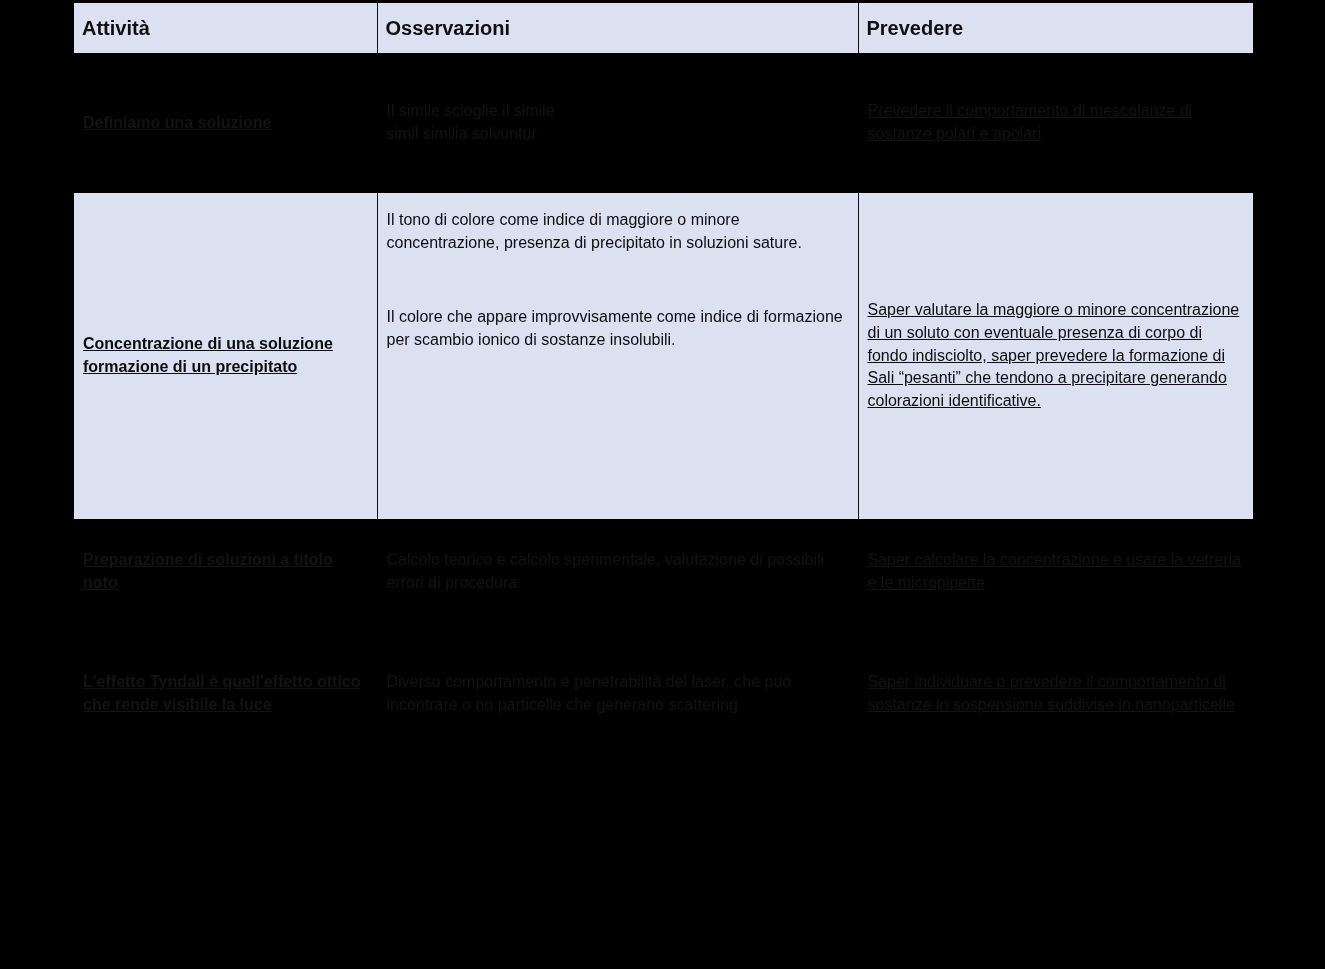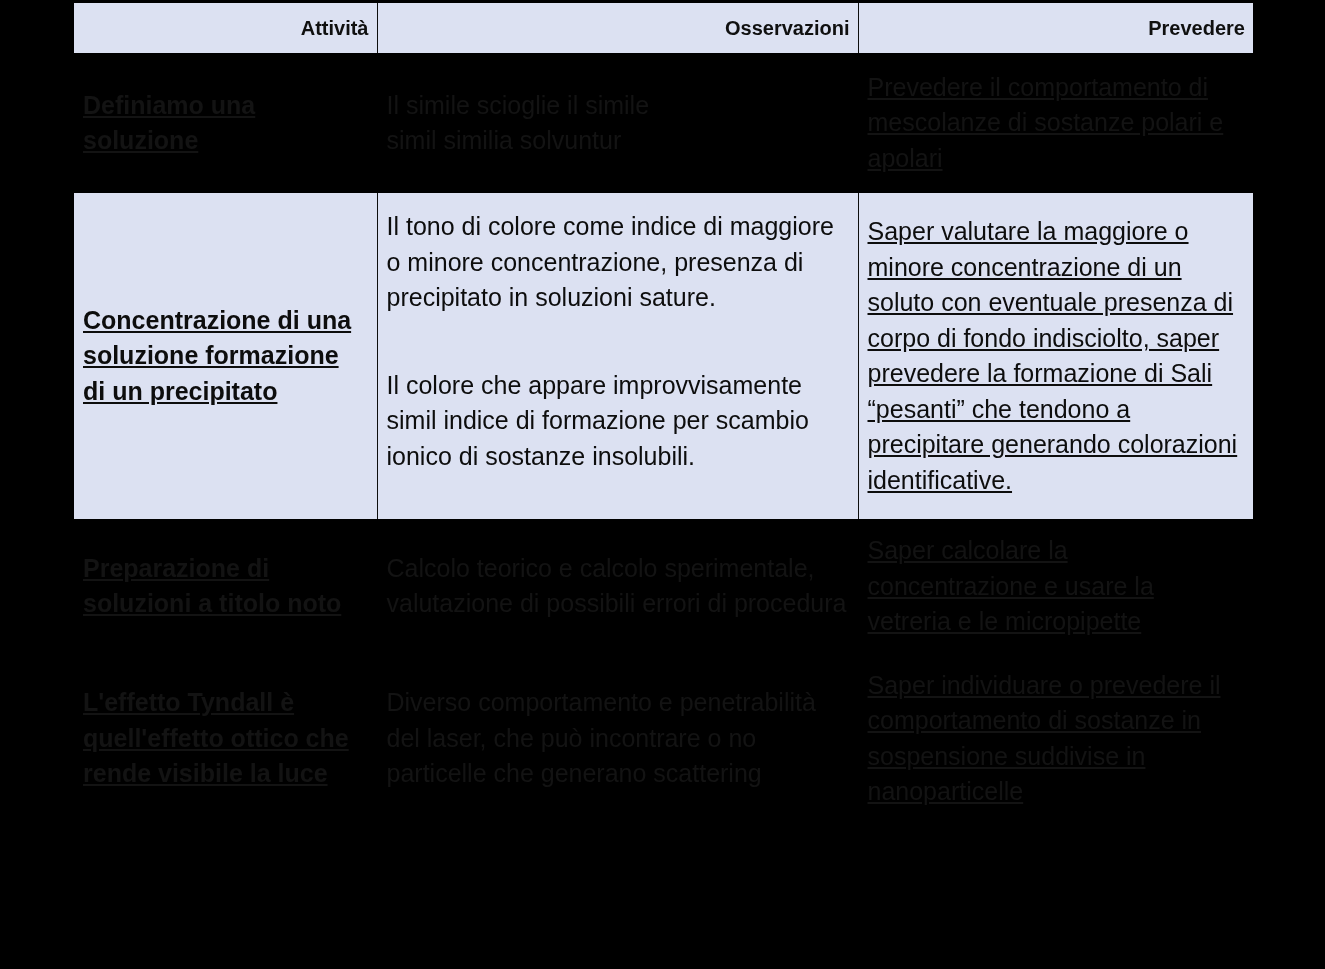--- a/index.html
+++ b/index.html
@@ -38,34 +38,34 @@
   col.c-att { width: 303px; }
   col.c-oss { width: 481px; }
   col.c-com { width: 395px; }
 
   
   thead th {
     background: #dce1f2;
     color: #101010;
     font-weight: bold;
     font-size: 20px;
-    text-align: right;
+    text-align: left;
     vertical-align: middle;
     height: 50px;
     padding: 6px 8px;
     border-left: 1px solid #0e0e0e;
     border-right: 1px solid #0e0e0e;
   }
   thead th.th-att { border-left: none; }
   thead th.th-com { border-right: none; }
 
   
   tbody td {
     vertical-align: middle;
-    font-size: 25px;
+    font-size: 16px;
     line-height: 1.42;
     padding: 8px 10px 8px 9px;
     border-left: 1px solid #0e0e0e;
     border-right: 1px solid #0e0e0e;
   }
   tbody td.col-att { border-left: none; text-decoration: underline; }
   tbody td.col-com { border-right: none; text-decoration: underline; }
 
   
   tr.row-light td {
@@ -131,21 +131,21 @@
             <p class="para">Il simile scioglie il simile</p>
             <p class="para" style="margin-top:0">simil similia solvuntur</p>
           </td>
           <td class="col-com cell-row1">Prevedere il comportamento di mescolanze di sostanze polari e apolari</td>
         </tr>
 
         <tr class="row-light">
           <td class="col-att cell-tall">Concentrazione di una soluzione formazione di un precipitato</td>
           <td class="col-oss cell-tall" style="vertical-align:top;padding-top:16px">
             <p class="para">Il tono di colore come indice di maggiore o minore concentrazione, presenza di precipitato in soluzioni sature.</p>
-            <p class="para">Il colore che appare improvvisamente simil indice di formazione per scambio ionico di sostanze insolubili.</p>
+            <p class="para">Il colore che appare improvvisamente come indice di formazione per scambio ionico di sostanze insolubili.</p>
           </td>
           <td class="col-com cell-tall">Saper valutare la maggiore  o minore concentrazione di un soluto con eventuale presenza di corpo di fondo indisciolto, saper prevedere la formazione di Sali “pesanti” che tendono a precipitare generando colorazioni identificative.</td>
         </tr>
 
         <tr class="row-dark">
           <td class="col-att cell-row3">Preparazione di soluzioni a titolo noto</td>
           <td class="col-oss cell-row3">Calcolo teorico e calcolo sperimentale, valutazione di possibili errori di procedura</td>
           <td class="col-com cell-row3">Saper calcolare la concentrazione e usare la vetreria e le micropipette</td>
         </tr>
 

